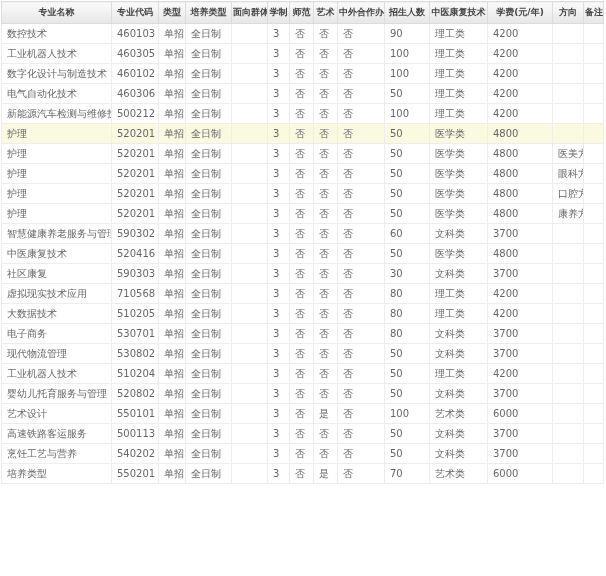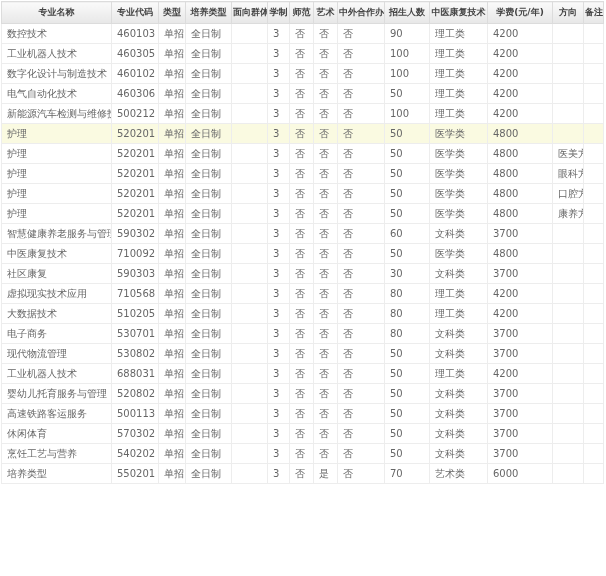--- a/index.html
+++ b/index.html
@@ -252,21 +252,21 @@
           <td>否</td>
           <td>否</td>
           <td>60</td>
           <td>文科类</td>
           <td>3700</td>
           <td></td>
           <td></td>
         </tr>
         <tr>
           <td>中医康复技术</td>
-          <td>710092</td>
+          <td>520416</td>
           <td>单招</td>
           <td>全日制</td>
           <td></td>
           <td>3</td>
           <td>否</td>
           <td>否</td>
           <td>否</td>
           <td>50</td>
           <td>医学类</td>
           <td>4800</td>
@@ -348,21 +348,21 @@
           <td>否</td>
           <td>否</td>
           <td>50</td>
           <td>文科类</td>
           <td>3700</td>
           <td></td>
           <td></td>
         </tr>
         <tr>
           <td>工业机器人技术</td>
-          <td>688031</td>
+          <td>510204</td>
           <td>单招</td>
           <td>全日制</td>
           <td></td>
           <td>3</td>
           <td>否</td>
           <td>否</td>
           <td>否</td>
           <td>50</td>
           <td>理工类</td>
           <td>4200</td>
@@ -379,38 +379,38 @@
           <td>否</td>
           <td>否</td>
           <td>否</td>
           <td>50</td>
           <td>文科类</td>
           <td>3700</td>
           <td></td>
           <td></td>
         </tr>
         <tr>
+          <td>艺术设计</td>
+          <td>550101</td>
+          <td>单招</td>
+          <td>全日制</td>
+          <td></td>
+          <td>3</td>
+          <td>否</td>
+          <td>是</td>
+          <td>否</td>
+          <td>100</td>
+          <td>艺术类</td>
+          <td>6000</td>
+          <td></td>
+          <td></td>
+        </tr>
+        <tr>
           <td>高速铁路客运服务</td>
           <td>500113</td>
-          <td>单招</td>
-          <td>全日制</td>
-          <td></td>
-          <td>3</td>
-          <td>否</td>
-          <td>否</td>
-          <td>否</td>
-          <td>50</td>
-          <td>文科类</td>
-          <td>3700</td>
-          <td></td>
-          <td></td>
-        </tr>
-        <tr>
-          <td>休闲体育</td>
-          <td>570302</td>
           <td>单招</td>
           <td>全日制</td>
           <td></td>
           <td>3</td>
           <td>否</td>
           <td>否</td>
           <td>否</td>
           <td>50</td>
           <td>文科类</td>
           <td>3700</td>

